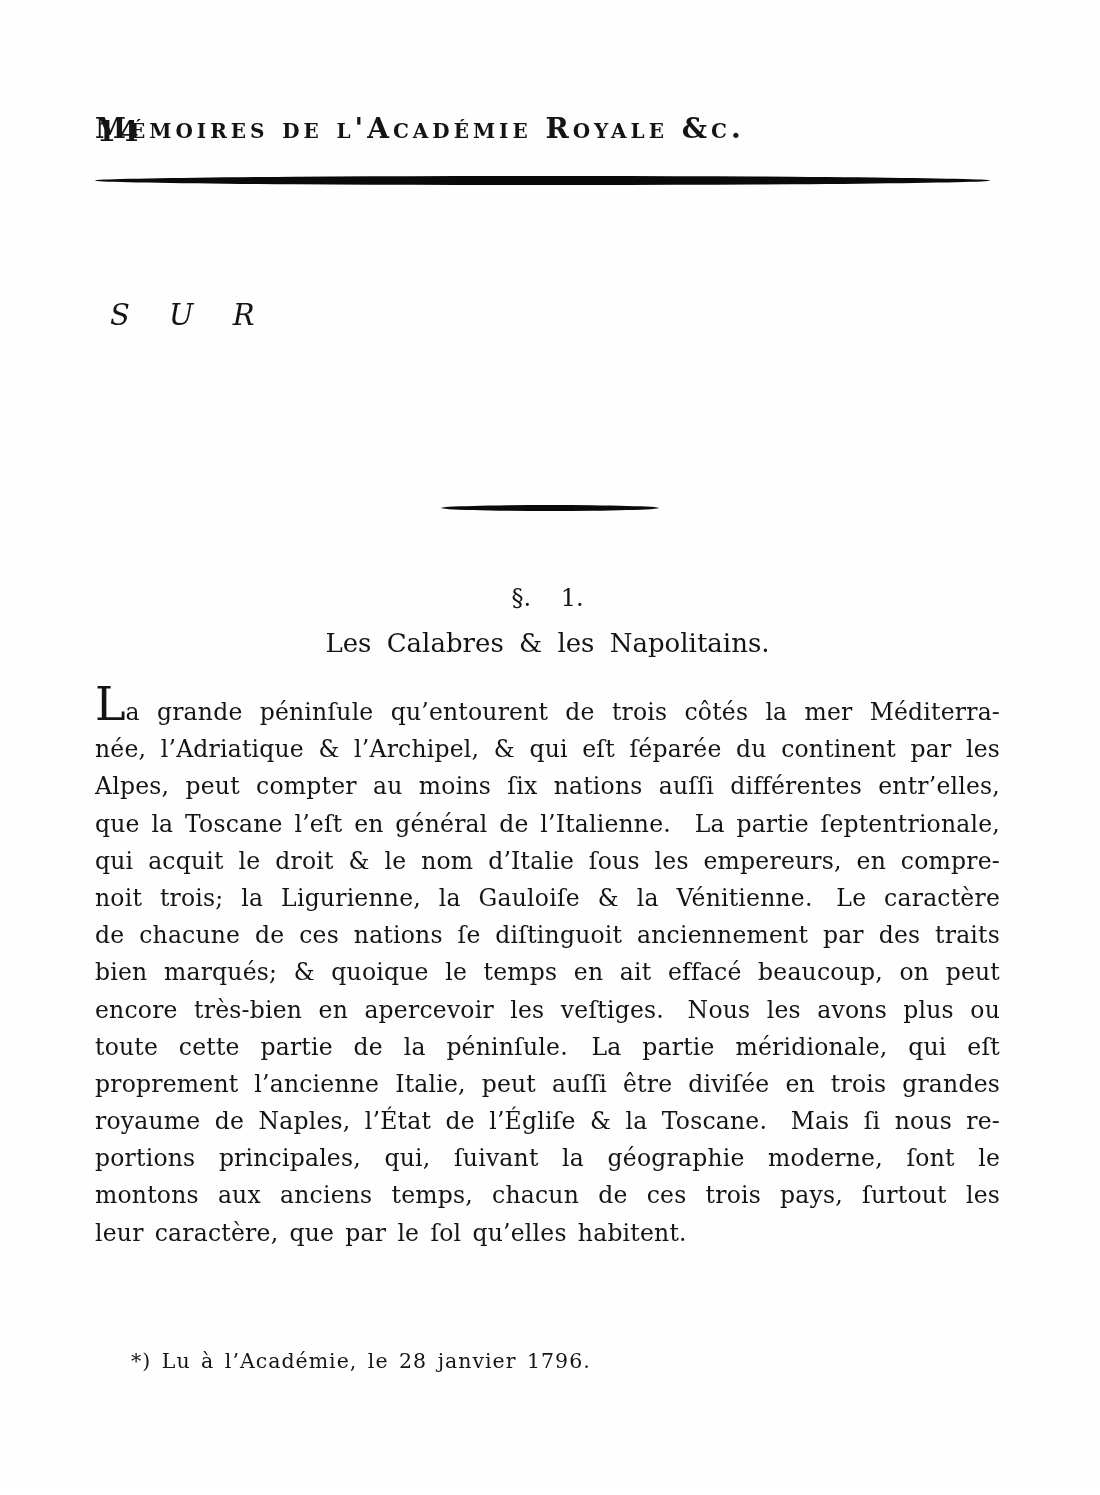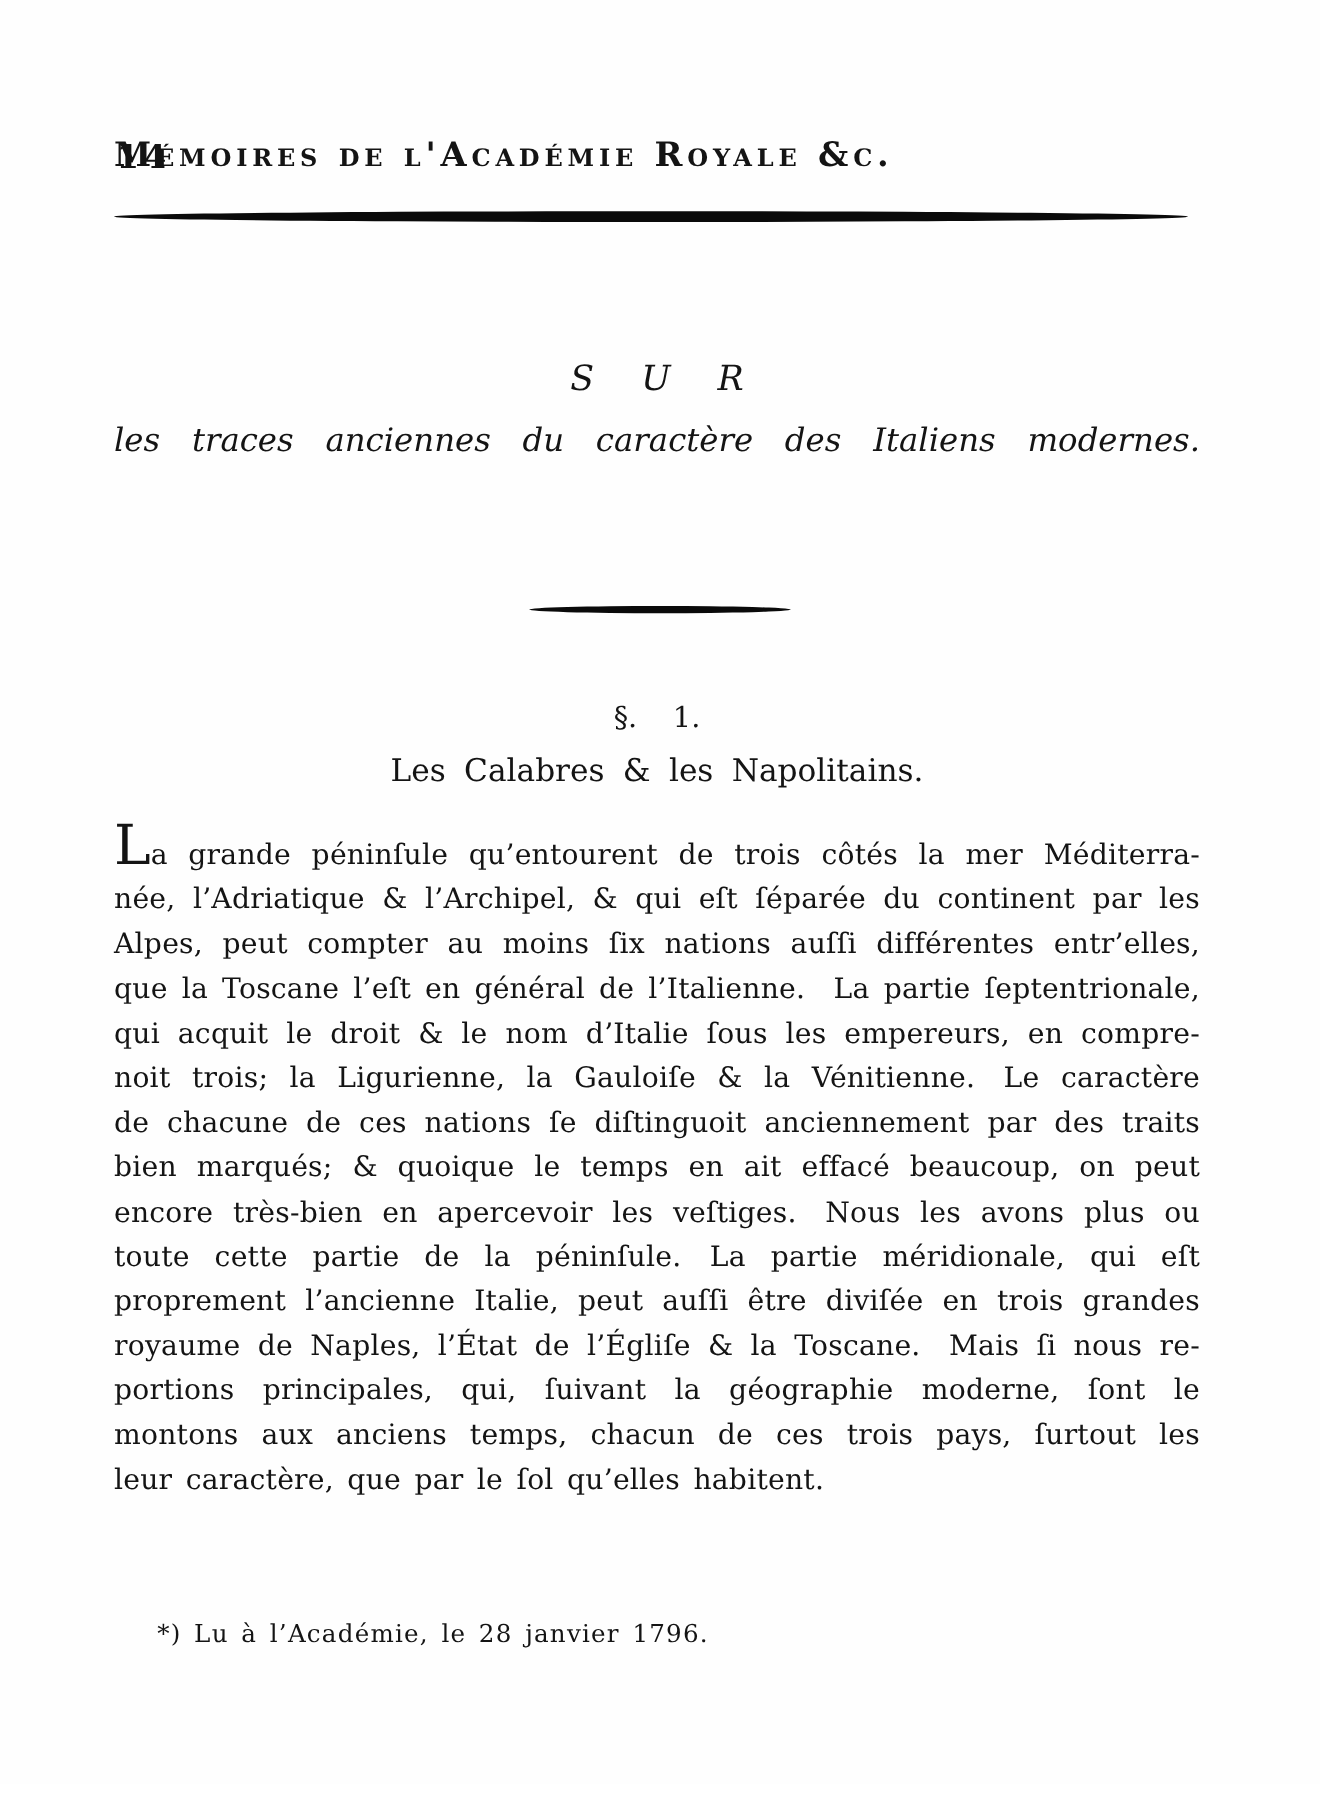--- a/index.html
+++ b/index.html
@@ -61,21 +61,21 @@
     top: 505px;
     width: 218px;
     height: 6px;
     background: #0a0a0a;
     border-radius: 50%;
   }
 
   
   .kicker {
     top: 298px;
-    text-align: center;
+    text-align: left;
     font-style: italic;
     font-size: 29px;
     letter-spacing: 15px;
     text-indent: 15px; 
   }
   .article-title {
     top: 352px;
     font-style: italic;
     font-size: 27px;
     text-align: justify;
@@ -147,21 +147,20 @@
 
   <div class="text-block running-head">
     <span class="page-number">14</span>
     <div class="head-title">Mémoires de l'Académie Royale &amp;c.</div>
   </div>
 
   <div class="rule-thick"></div>
 
   <div class="text-block kicker">S U R</div>
 
-  <div class="text-block article-title">les traces anciennes du caractère des Italiens modernes.</div>
 
 
   <div class="rule-short"></div>
 
   <div class="text-block section-mark">§. 1.</div>
 
   <div class="text-block section-subtitle">Les Calabres &amp; les Napolitains.</div>
 
   <div class="text-block body-text">
     <div class="line"><span class="drop-cap">L</span><span>a grande péninſule qu’entourent de trois côtés la mer Méditerra-</span></div>

